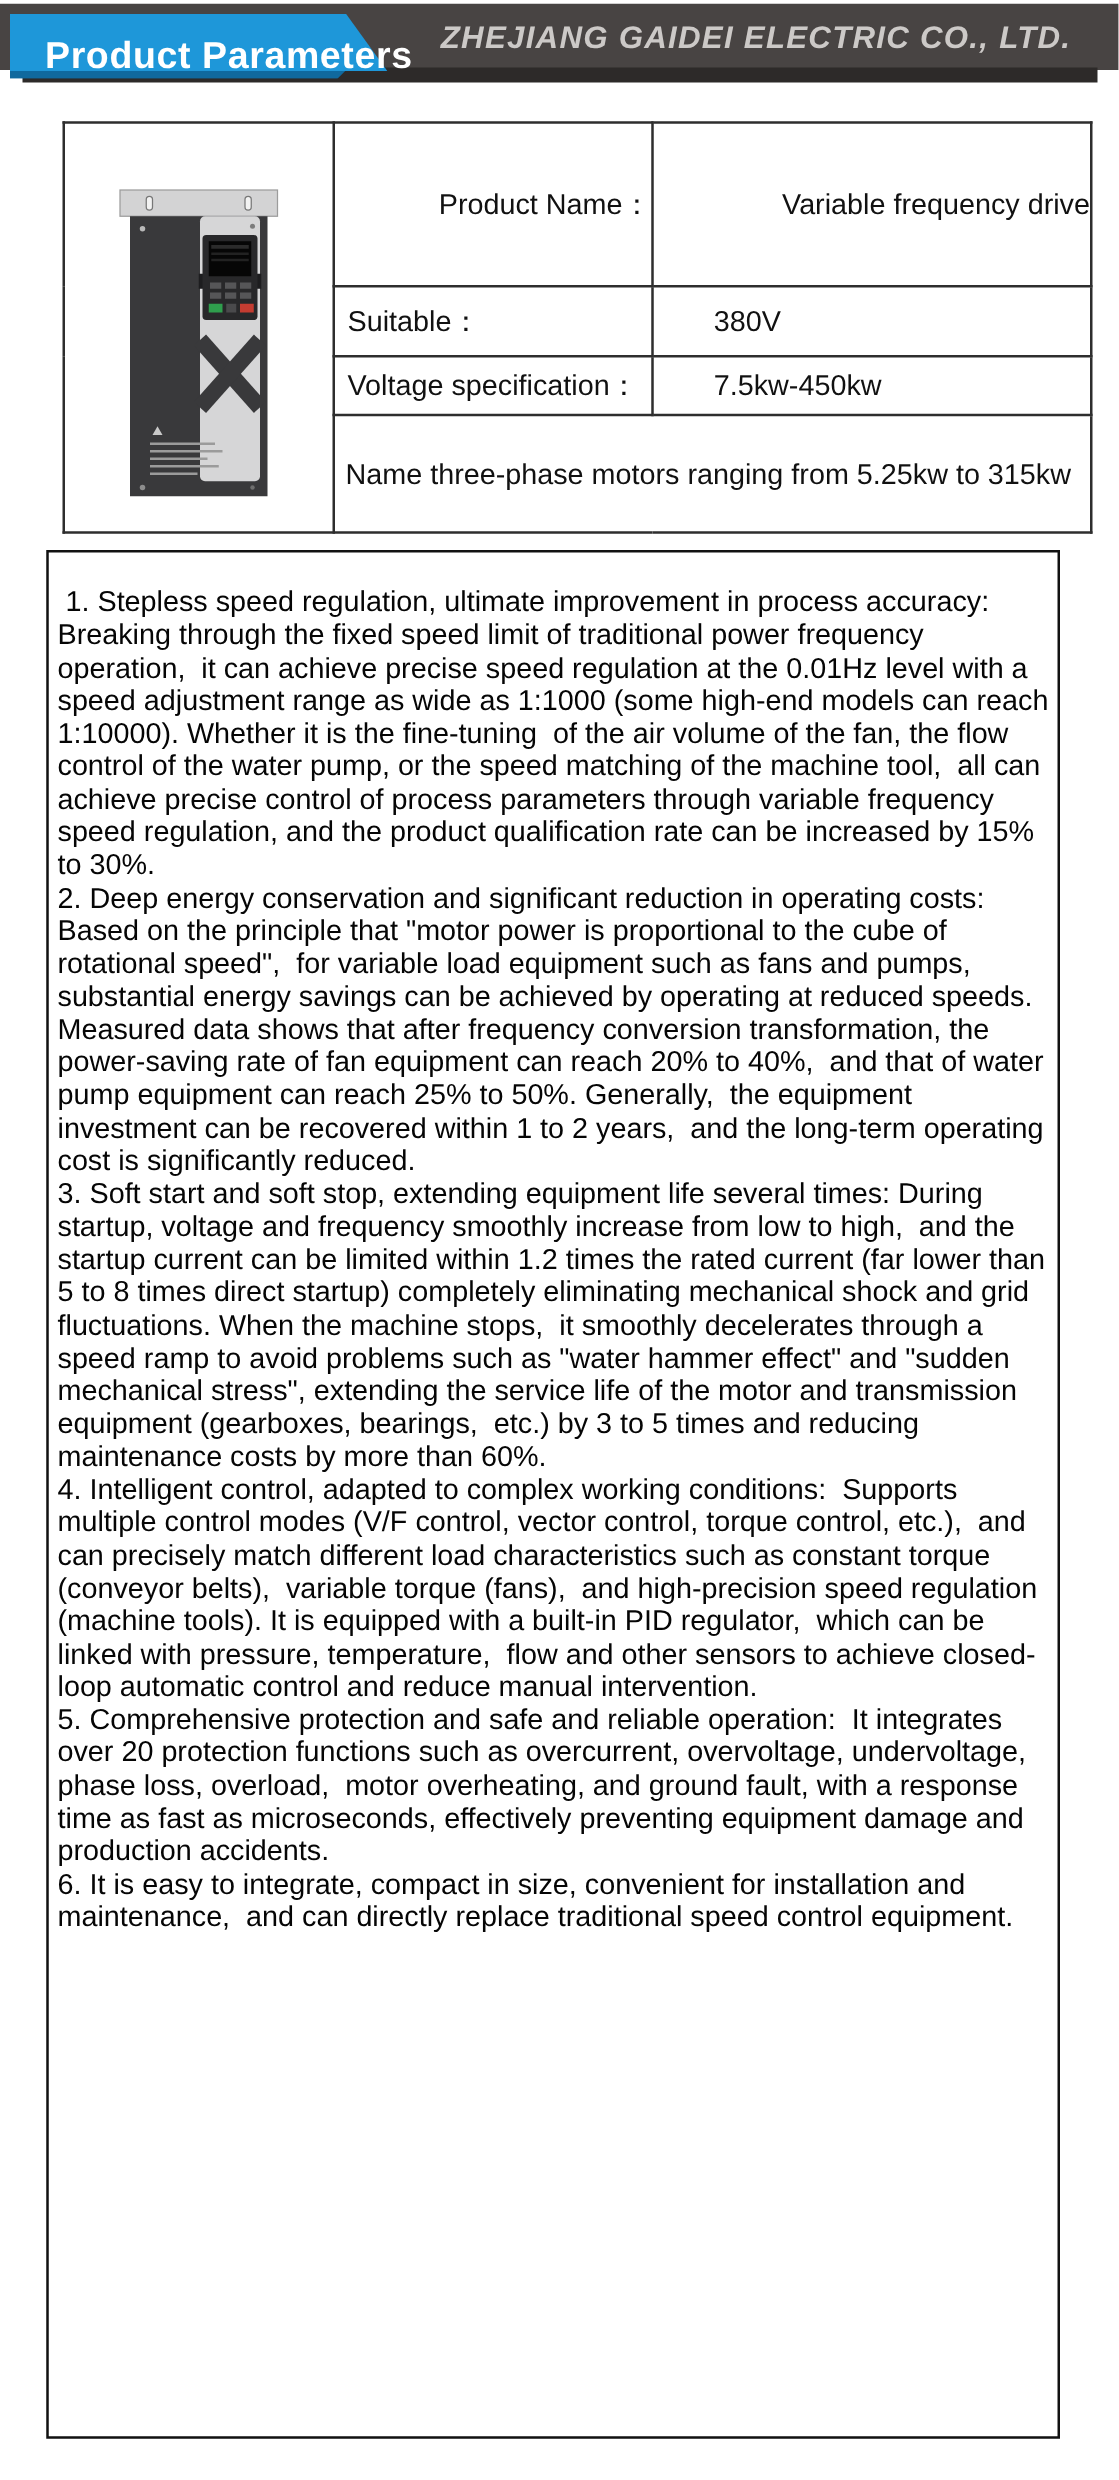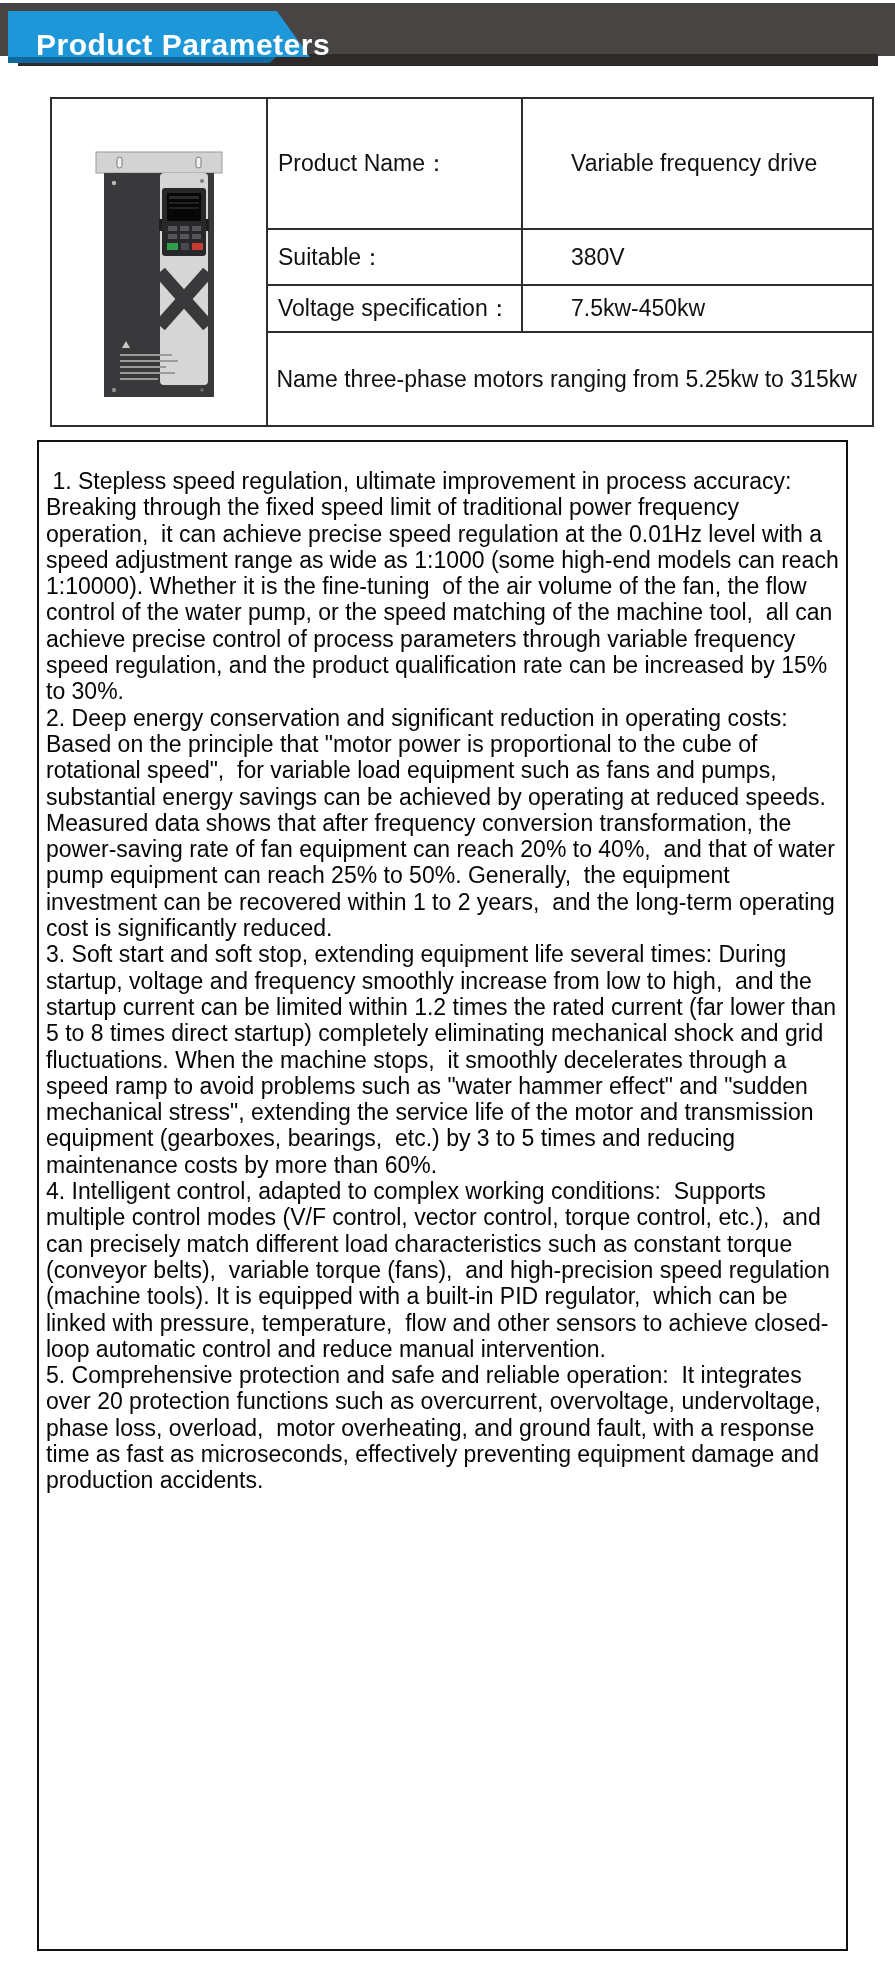--- a/index.html
+++ b/index.html
@@ -44,21 +44,21 @@
     font-size:23px;color:#111;
   }
   .spec-table td{
     border:2px solid #2e2e2e;
     vertical-align:middle;
     padding:0 0 0 10px;
   }
   .spec-table td.img-cell{width:214px;padding:0;text-align:center;vertical-align:middle;}
   .spec-table td.label-cell{width:243px;white-space:nowrap;}
   .spec-table td.value-cell{width:301px;padding-left:48px;}
-  .row-1{height:131px;}
+  .row-1{height:131px;text-align:right;}
   .row-2{height:56px;}
   .row-3{height:47px;}
   .row-4{height:94px;}
   .merged-cell{white-space:pre-wrap;line-height:33px;padding:4px 6px 4px 2px !important;}
 
   
   .desc-box{
     position:absolute;left:37px;top:440px;
     width:794px;height:1481px;
     border:2px solid #111;
@@ -73,20 +73,21 @@
   }
 </style>
 </head>
 <body>
 
 <div class="page">
 
   <div class="header">
     <div class="header-bar"></div>
     <div class="header-shadow"></div>
+    <div class="company-name">ZHEJIANG GAIDEI ELECTRIC CO., LTD.</div>
     <div class="ribbon-fold"></div>
     <div class="ribbon"></div>
     <div class="ribbon-title">Product Parameters</div>
   </div>
 
   <table class="spec-table">
     <tbody>
         <tr class="row-1">
       <td class="img-cell" rowspan="4">
         
@@ -152,15 +153,16 @@
     </tr>
   </tbody>
     </table>
 
   <div class="desc-box">
     <p> 1. Stepless speed regulation, ultimate improvement in process accuracy:  Breaking through the fixed speed limit of traditional power frequency operation,  it can achieve precise speed regulation at the 0.01Hz level with a speed adjustment range as wide as 1:1000 (some high-end models can reach 1:10000). Whether it is the fine-tuning  of the air volume of the fan, the flow control of the water pump, or the speed matching of the machine tool,  all can achieve precise control of process parameters through variable frequency speed regulation, and the product qualification rate can be increased by 15% to 30%.</p>
     <p>2. Deep energy conservation and significant reduction in operating costs:  Based on the principle that "motor power is proportional to the cube of rotational speed",  for variable load equipment such as fans and pumps,  substantial energy savings can be achieved by operating at reduced speeds. Measured data shows that after frequency conversion transformation, the power-saving rate of fan equipment can reach 20% to 40%,  and that of water pump equipment can reach 25% to 50%. Generally,  the equipment investment can be recovered within 1 to 2 years,  and the long-term operating cost is significantly reduced.</p>
     <p>3. Soft start and soft stop, extending equipment life several times: During startup, voltage and frequency smoothly increase from low to high,  and the startup current can be limited within 1.2 times the rated current (far lower than 5 to 8 times direct startup) completely eliminating mechanical shock and grid fluctuations. When the machine stops,  it smoothly decelerates through a speed ramp to avoid problems such as "water hammer effect" and "sudden mechanical stress", extending the service life of the motor and transmission equipment (gearboxes, bearings,  etc.) by 3 to 5 times and reducing maintenance costs by more than 60%.</p>
     <p>4. Intelligent control, adapted to complex working conditions:  Supports multiple control modes (V/F control, vector control, torque control, etc.),  and can precisely match different load characteristics such as constant torque (conveyor belts),  variable torque (fans),  and high-precision speed regulation (machine tools). It is equipped with a built-in PID regulator,  which can be linked with pressure, temperature,  flow and other sensors to achieve closed-loop automatic control and reduce manual intervention.</p>
     <p>5. Comprehensive protection and safe and reliable operation:  It integrates over 20 protection functions such as overcurrent, overvoltage, undervoltage, phase loss, overload,  motor overheating, and ground fault, with a response time as fast as microseconds, effectively preventing equipment damage and production accidents.</p>
+    <p>6. It is easy to integrate, compact in size, convenient for installation and maintenance,  and can directly replace traditional speed control equipment.</p>
   </div>
 
 </div>
 
 </body></html>

